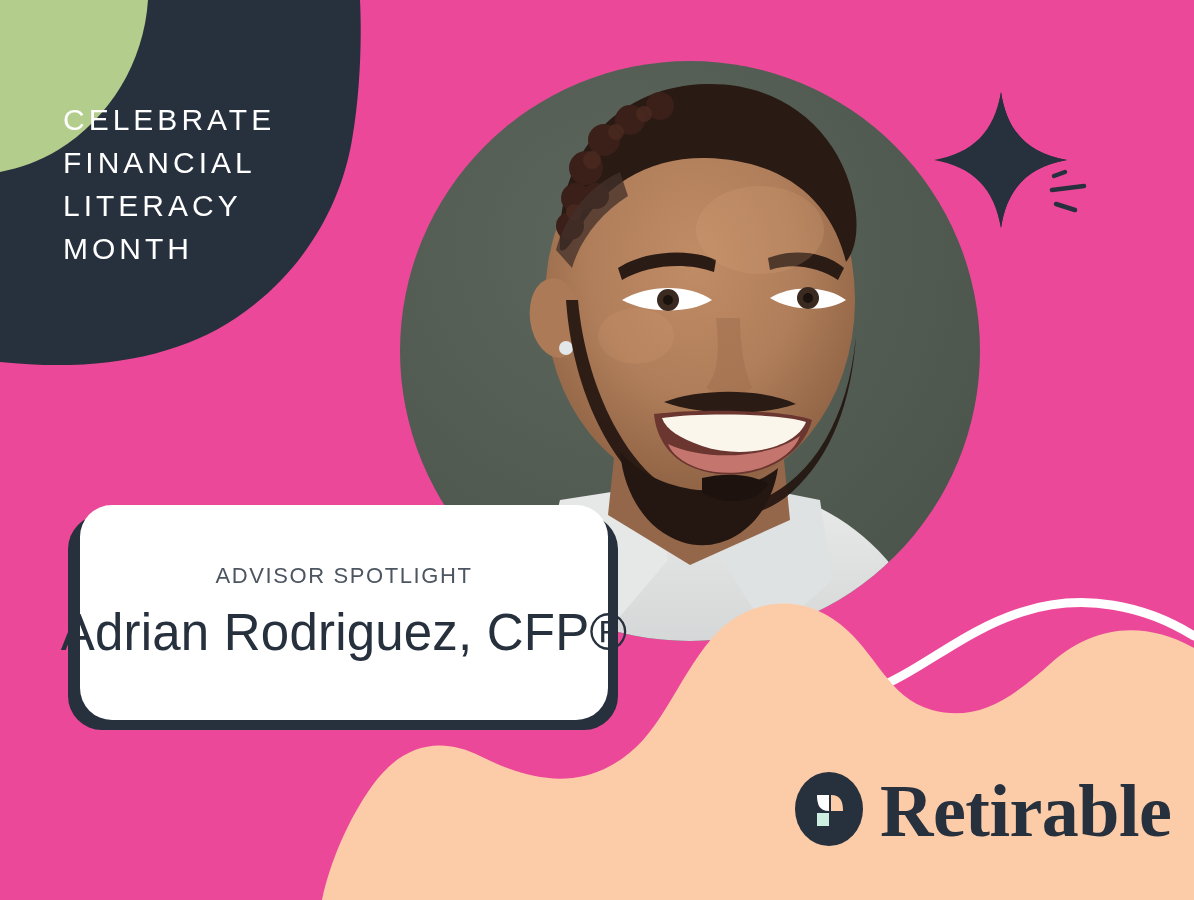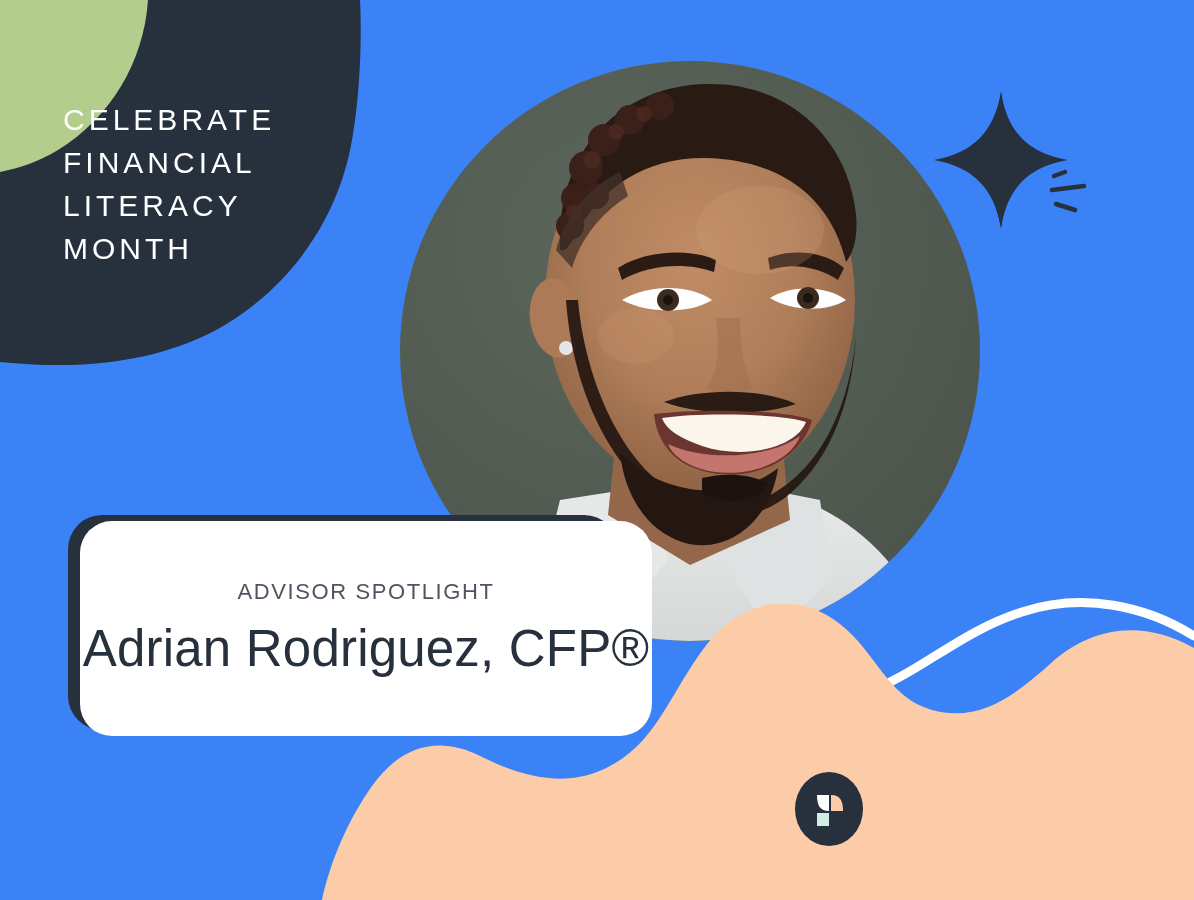--- a/index.html
+++ b/index.html
@@ -6,21 +6,21 @@
   html, body {
     margin: 0;
     padding: 0;
     background: #ffffff;
   }
   #canvas {
     position: relative;
     width: 1194px;
     height: 900px;
     overflow: hidden;
-    background: #3b82f6;
+    background: #ec4899;
     font-family: "Liberation Sans", sans-serif;
   }
 
   
   .art-layer {
     position: absolute;
     left: 0;
     top: 0;
     width: 1194px;
     height: 900px;
@@ -49,31 +49,30 @@
     top: 515px;
     width: 550px;
     height: 215px;
     background: #27303d;
     border-radius: 34px;
   }
   .card {
     position: absolute;
     left: 80px;
     top: 505px;
-    width: 572px;
+    width: 528px;
     height: 215px;
     background: #ffffff;
     border-radius: 32px;
     display: flex;
     flex-direction: column;
     align-items: center;
     justify-content: center;
     box-sizing: border-box;
     padding: 0 22px;
-    margin-top: 16px;
   }
   .card-eyebrow {
     color: #4c5560;
     font-family: "Liberation Sans", sans-serif;
     font-size: 22px;
     font-weight: 400;
     letter-spacing: 1.6px;
     text-transform: uppercase;
     margin-bottom: 14px;
   }
@@ -286,15 +285,16 @@
   <div class="brand">
     <svg class="brand-mark" viewBox="0 0 68 74">
       <ellipse cx="34" cy="37" rx="34" ry="37" fill="#27303d"></ellipse>
 
       <path d="M 22,23 L 34,23 L 34,39 C 24,39 22,32 22,23 Z" fill="#ffffff"></path>
 
       <path d="M 36,23 C 46,23 48,30 48,39 L 36,39 Z" fill="#fccca9"></path>
 
       <rect x="22" y="41" width="12" height="13" fill="#cdeee1"></rect>
     </svg>
+    <span class="brand-word">Retirable</span>
   </div>
 
 </div>
 
 </body></html>

